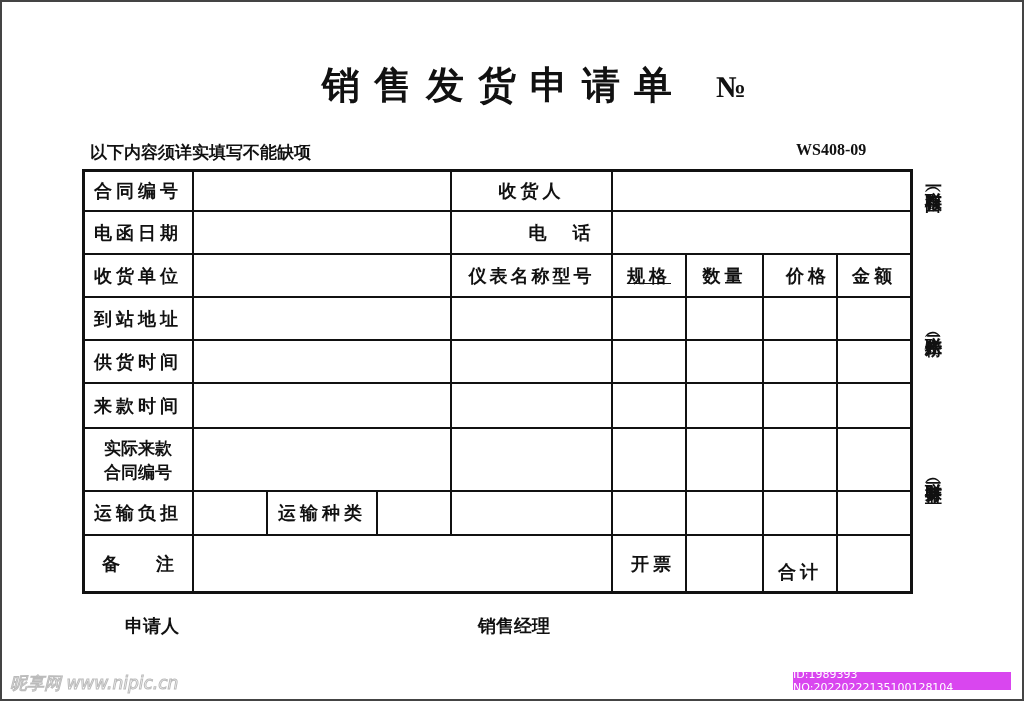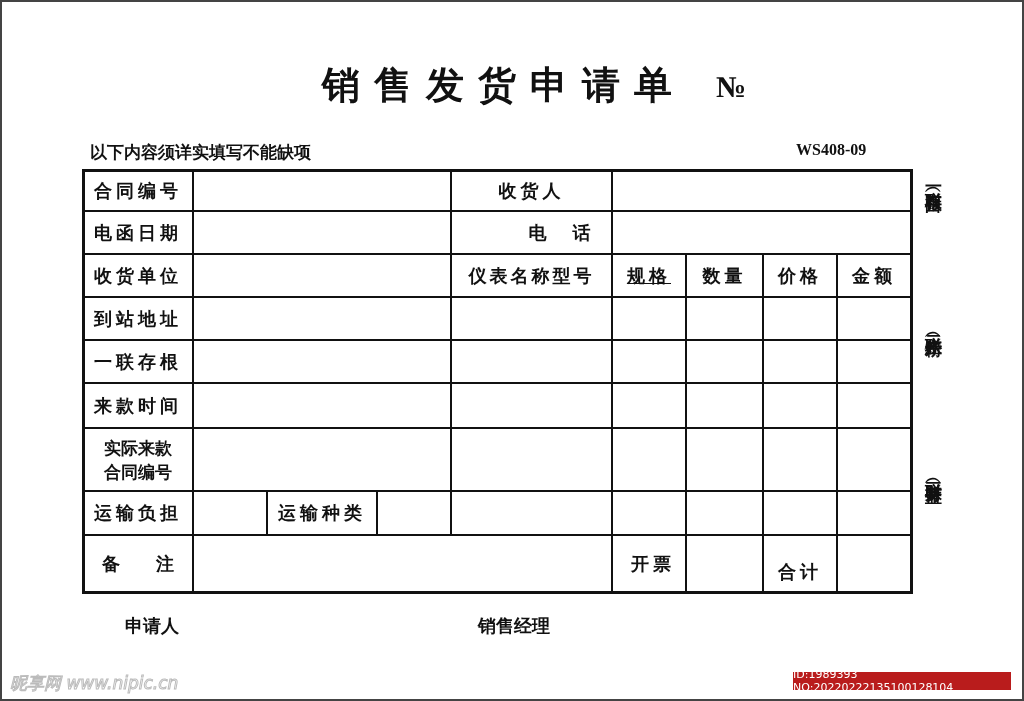--- a/index.html
+++ b/index.html
@@ -55,21 +55,21 @@
     position: absolute; top: 614px; font-size: 18px; font-weight: bold;
   }
   .watermark {
     position: absolute; left: 10px; top: 672px;
     font-size: 17px; color: transparent;
     -webkit-text-stroke: 1px #bbbbbb; font-style: italic;
     font-family: "DejaVu Sans", sans-serif;
   }
   .id-tag {
     position: absolute; left: 793px; top: 672px; width: 218px; height: 18px;
-    background: #b91c1c; color: #ffffff; font-size: 11px;
+    background: #d946ef; color: #ffffff; font-size: 11px;
     font-family: "DejaVu Sans", sans-serif;
     display: flex; align-items: center; justify-content: center;
   }
 </style>
 </head>
 <body>
 
 <div class="frame"></div>
 
 <div class="title">销售发货申请单</div>
@@ -94,21 +94,21 @@
 <div class="vl" style="left:685px;top:253px;height:340px;"></div>
 <div class="vl" style="left:762px;top:253px;height:340px;"></div>
 <div class="vl" style="left:836px;top:253px;height:340px;"></div>
 <div class="vl" style="left:266px;top:490px;height:45px;"></div>
 <div class="vl" style="left:376px;top:490px;height:45px;"></div>
 
 <div class="cell" style="left:84px;top:171px;width:108px;height:39px;">合同编号</div>
 <div class="cell" style="left:84px;top:212px;width:108px;height:41px;">电函日期</div>
 <div class="cell" style="left:84px;top:255px;width:108px;height:41px;">收货单位</div>
 <div class="cell" style="left:84px;top:298px;width:108px;height:41px;">到站地址</div>
-<div class="cell" style="left:84px;top:341px;width:108px;height:41px;">一联存根</div>
+<div class="cell" style="left:84px;top:341px;width:108px;height:41px;">供货时间</div>
 <div class="cell" style="left:84px;top:384px;width:108px;height:43px;">来款时间</div>
 <div class="cell two-line" style="left:84px;top:429px;width:108px;height:61px;flex-direction:column;">
   <span>实际来款</span>
   <span>合同编号</span>
 </div>
 <div class="cell" style="left:84px;top:492px;width:108px;height:42px;">运输负担</div>
 <div class="cell" style="left:84px;top:536px;width:108px;height:55px;letter-spacing:0;">备　　注</div>
 
 <div style="position:absolute;left:194px;top:171px;width:256px;height:39px;"></div>
 <div style="position:absolute;left:194px;top:212px;width:256px;height:41px;"></div>
@@ -123,21 +123,21 @@
 <div style="position:absolute;left:194px;top:536px;width:417px;height:55px;"></div>
 
 <div class="cell" style="left:452px;top:171px;width:159px;height:39px;">收货人</div>
 <div style="position:absolute;left:613px;top:171px;width:297px;height:39px;"></div>
 <div class="cell" style="left:452px;top:212px;width:179px;height:41px;margin-left:20px;">电　话</div>
 <div style="position:absolute;left:613px;top:212px;width:297px;height:41px;"></div>
 
 <div class="cell" style="left:452px;top:255px;width:159px;height:41px;letter-spacing:3px;">仪表名称型号</div>
 <div class="cell" style="left:613px;top:255px;width:72px;height:41px;text-decoration:underline;">规格</div>
 <div class="cell" style="left:687px;top:255px;width:75px;height:41px;">数量</div>
-<div class="cell" style="left:764px;top:255px;width:72px;height:41px;">价格</div>
+<div class="cell" style="left:764px;top:255px;width:72px;height:41px;padding-left:8px;">价格</div>
 <div class="cell" style="left:838px;top:255px;width:72px;height:41px;">金额</div>
 
 <div class="cell" style="left:613px;top:536px;width:80px;height:55px;">开票</div>
 <div style="position:absolute;left:687px;top:536px;width:75px;height:55px;"></div>
 <div class="cell" style="left:764px;top:536px;width:72px;height:55px;margin-top:8px;">合计</div>
 <div style="position:absolute;left:838px;top:536px;width:72px;height:55px;"></div>
 
 <div class="side" style="top:177px;">一联存根（白）</div>
 <div class="side" style="top:322px;">二联生产（粉）</div>
 <div class="side" style="top:468px;">三联财务（蓝）</div>

